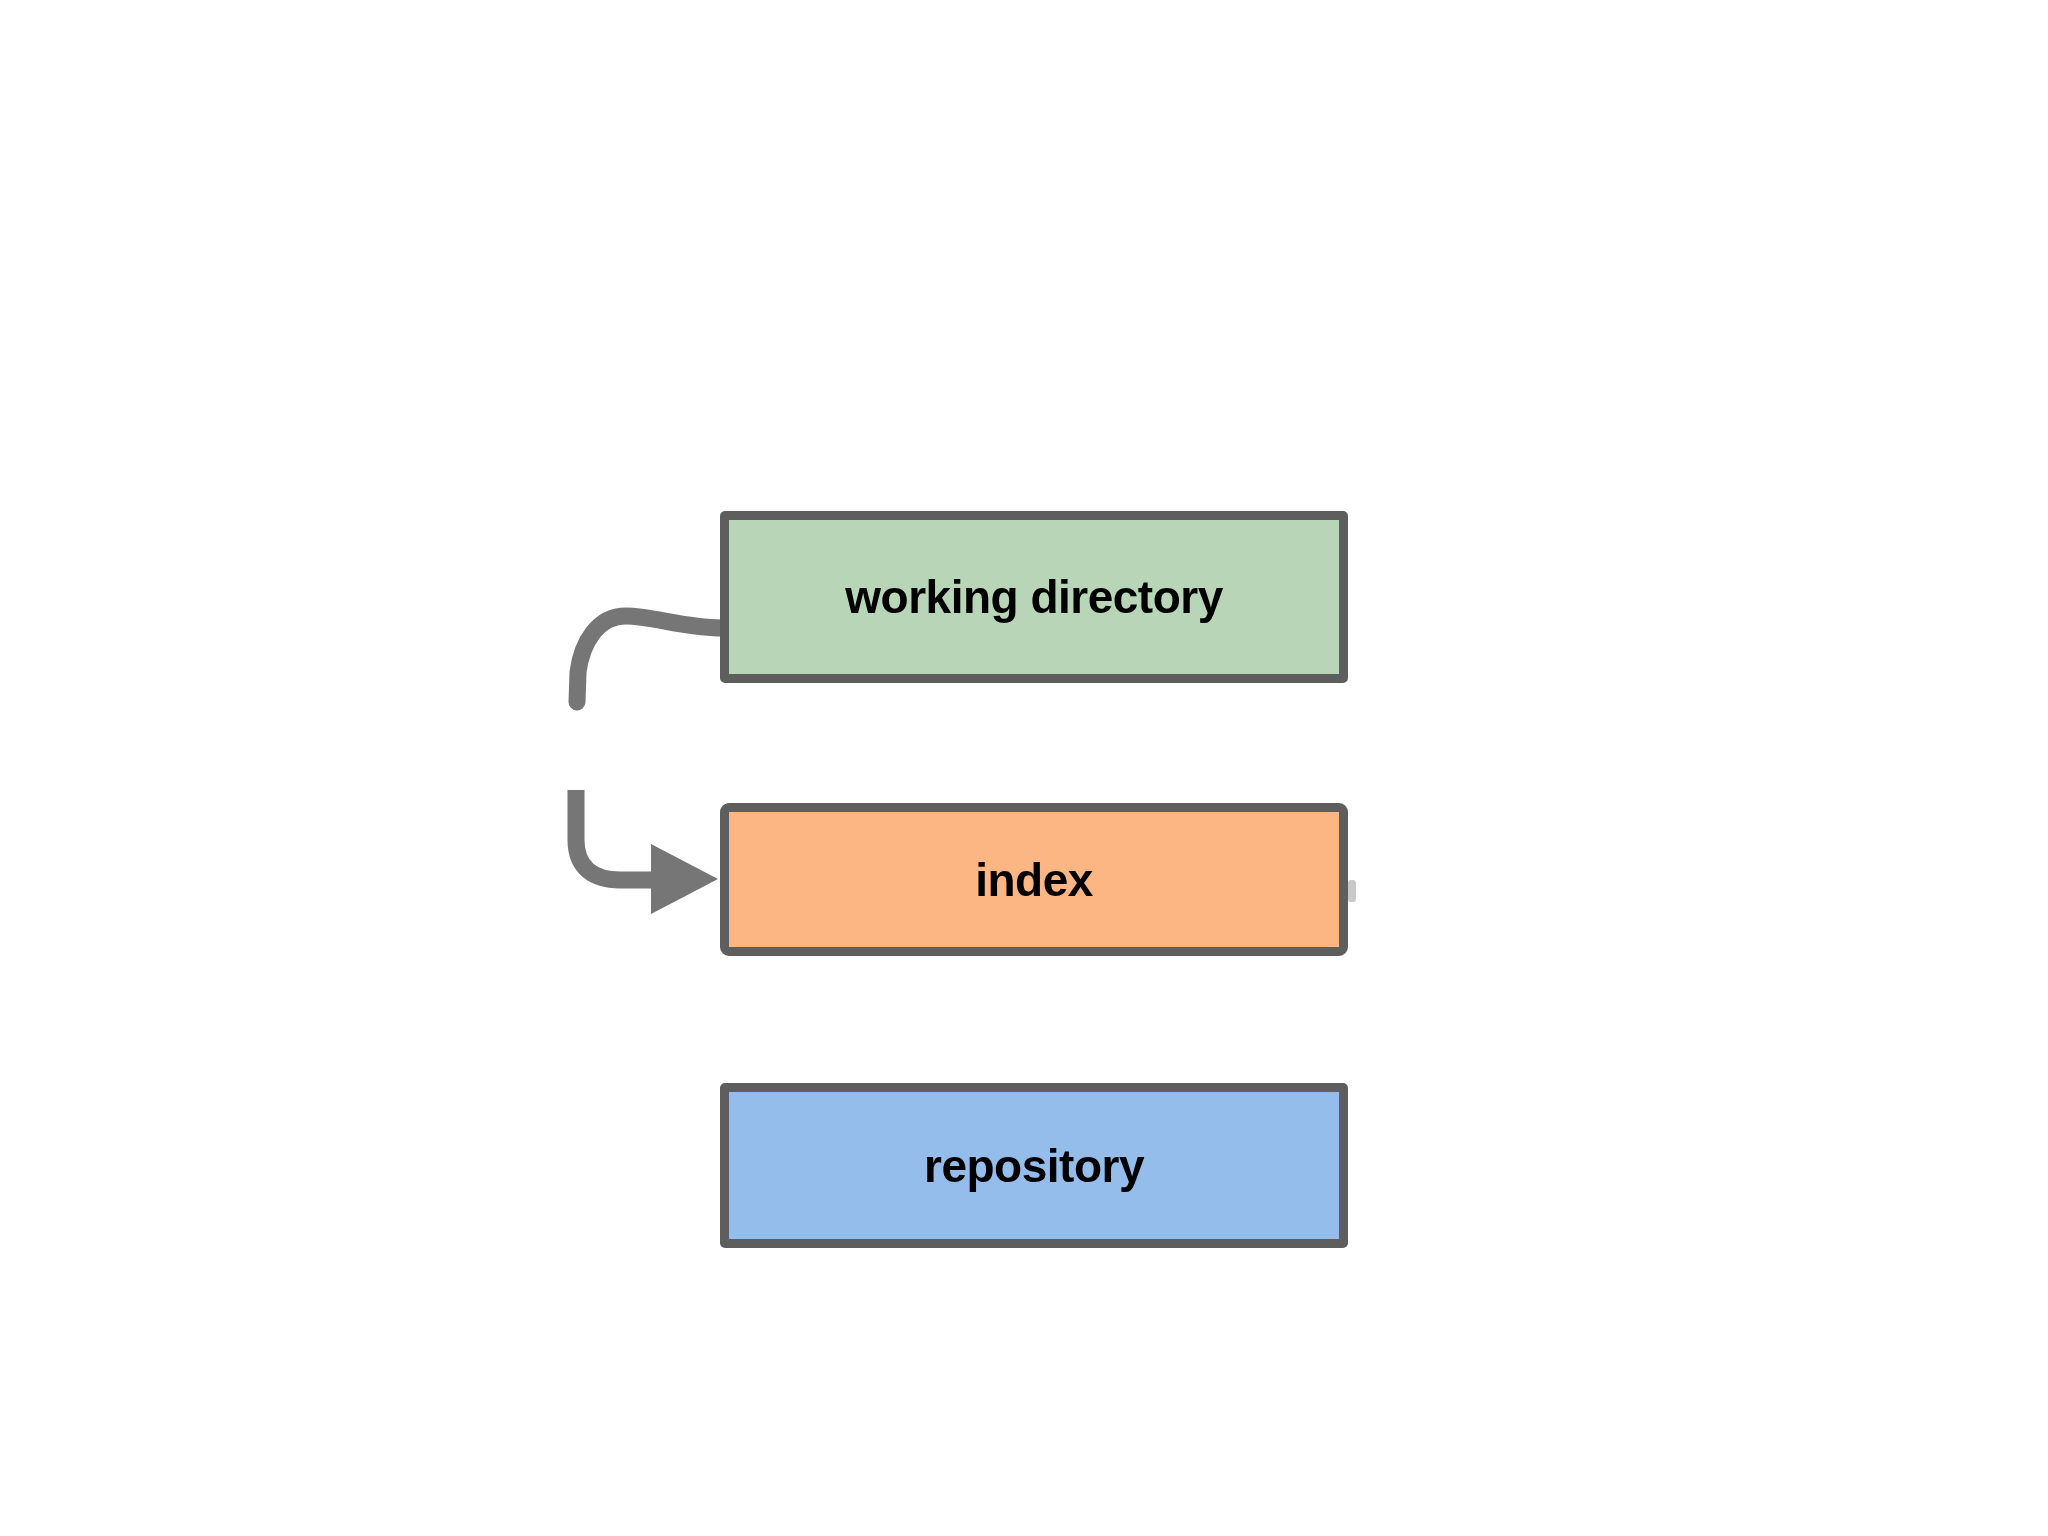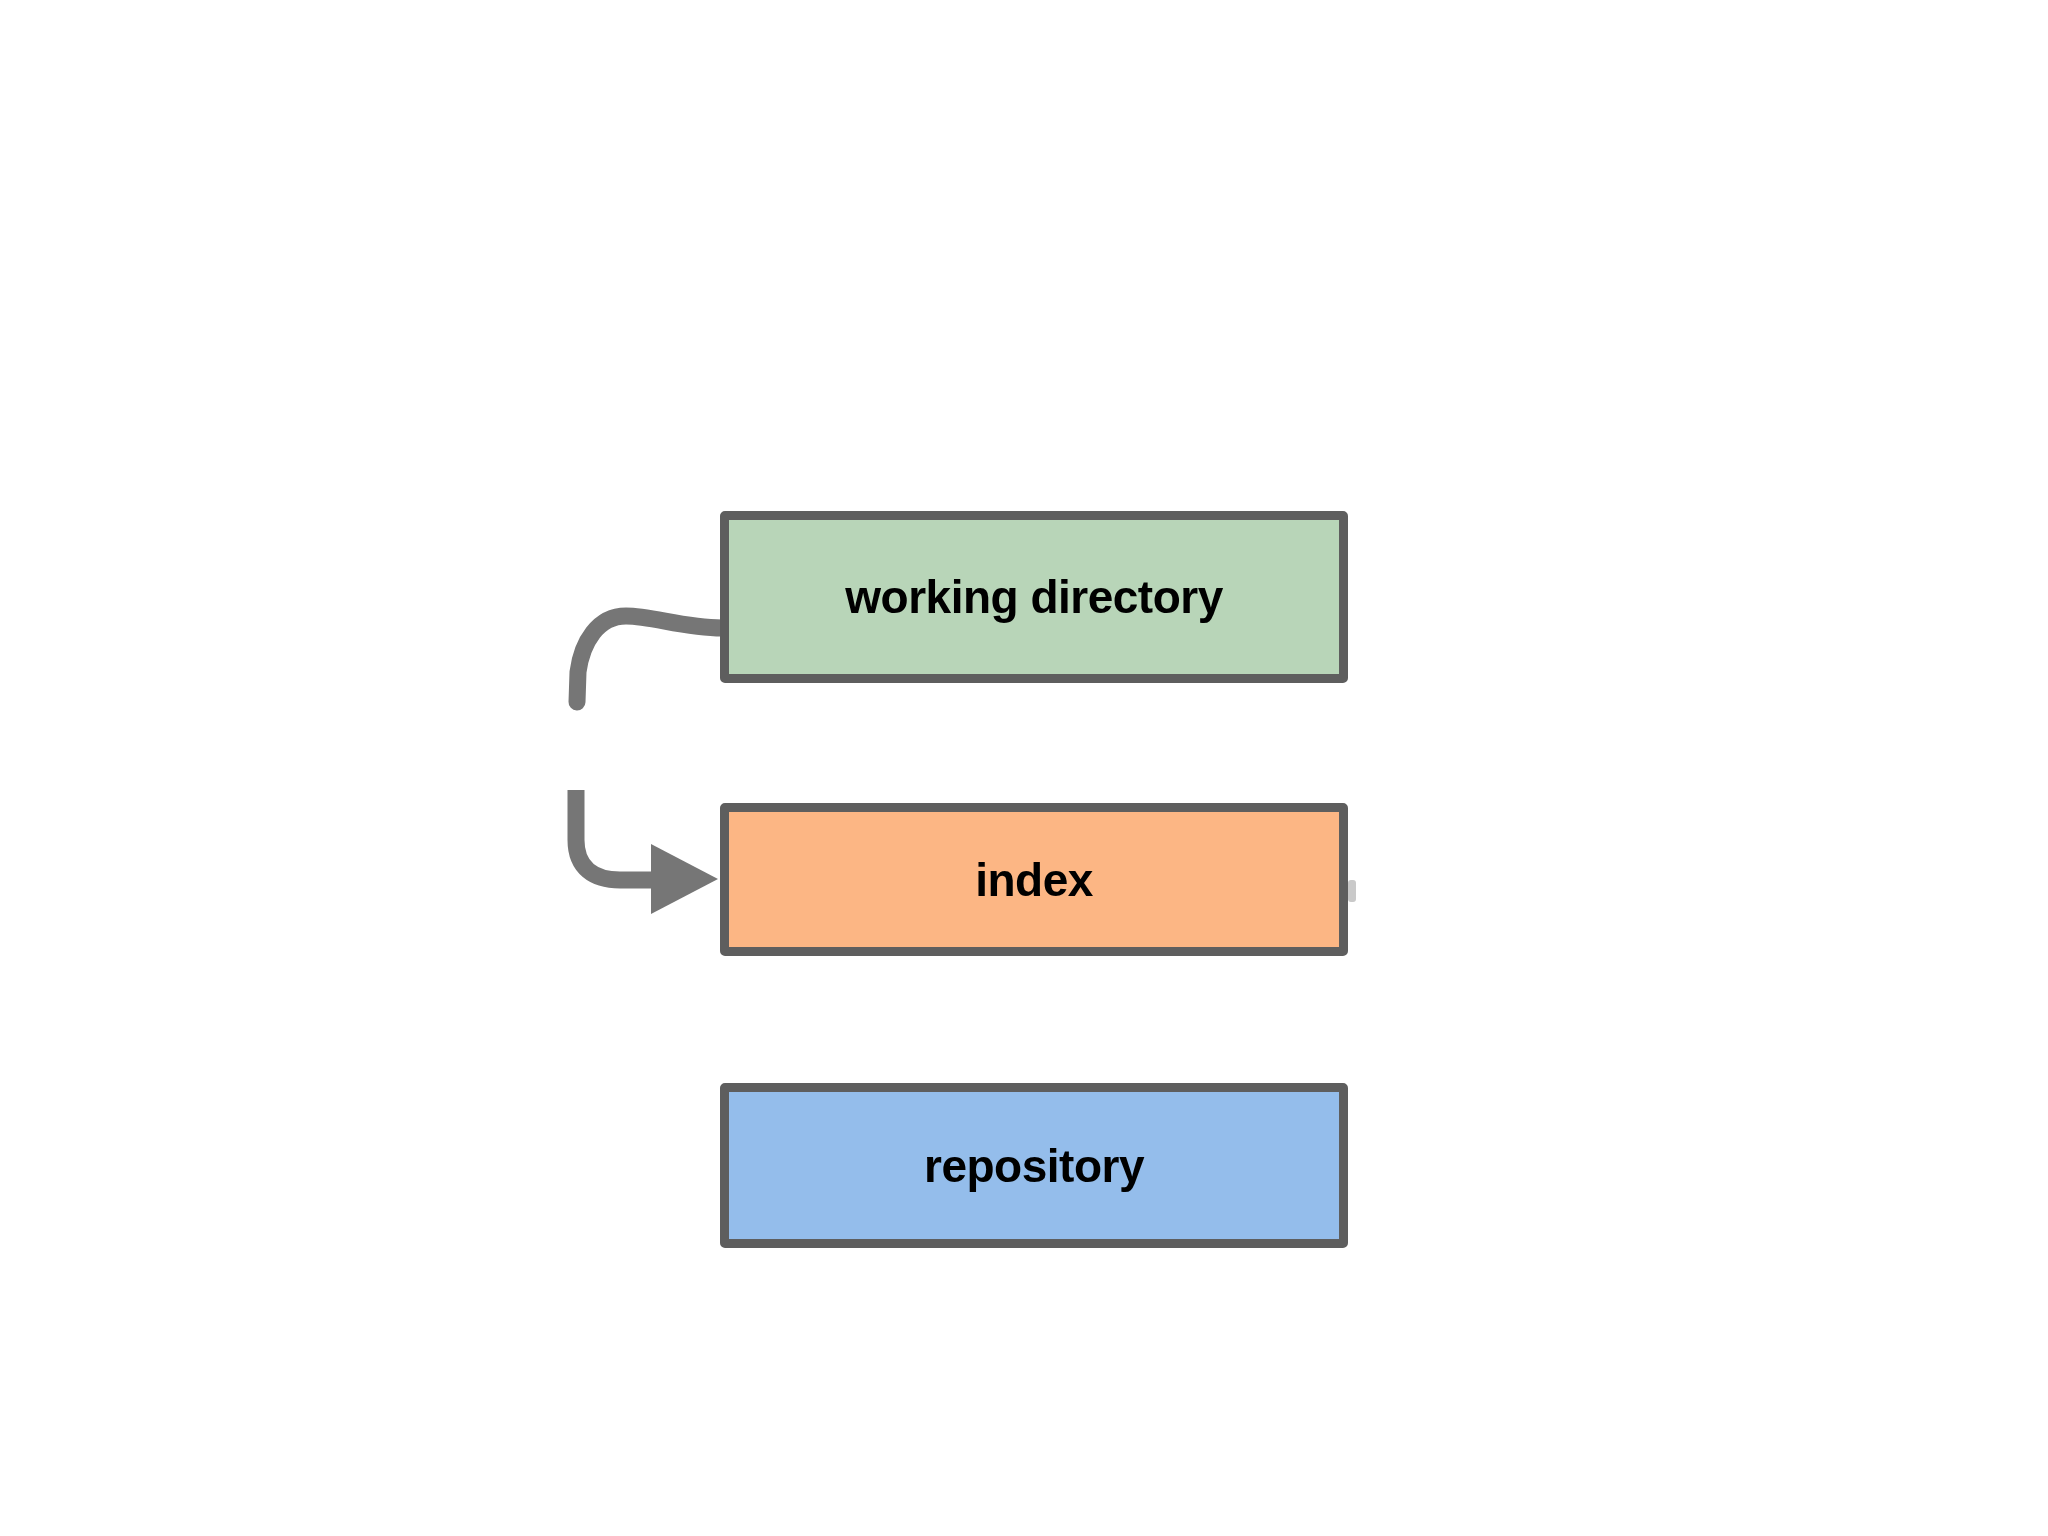--- a/index.html
+++ b/index.html
@@ -56,20 +56,21 @@
     height: 172px;
     background: #b8d5b8;
   }
 
   #node-index {
     left: 708px;
     top: 803px;
     width: 628px;
     height: 153px;
     background: #fcb684;
+    border-radius: 9px;
   }
 
   #node-repository {
     left: 708px;
     top: 1083px;
     width: 628px;
     height: 165px;
     background: #94bdeb;
   }
 

